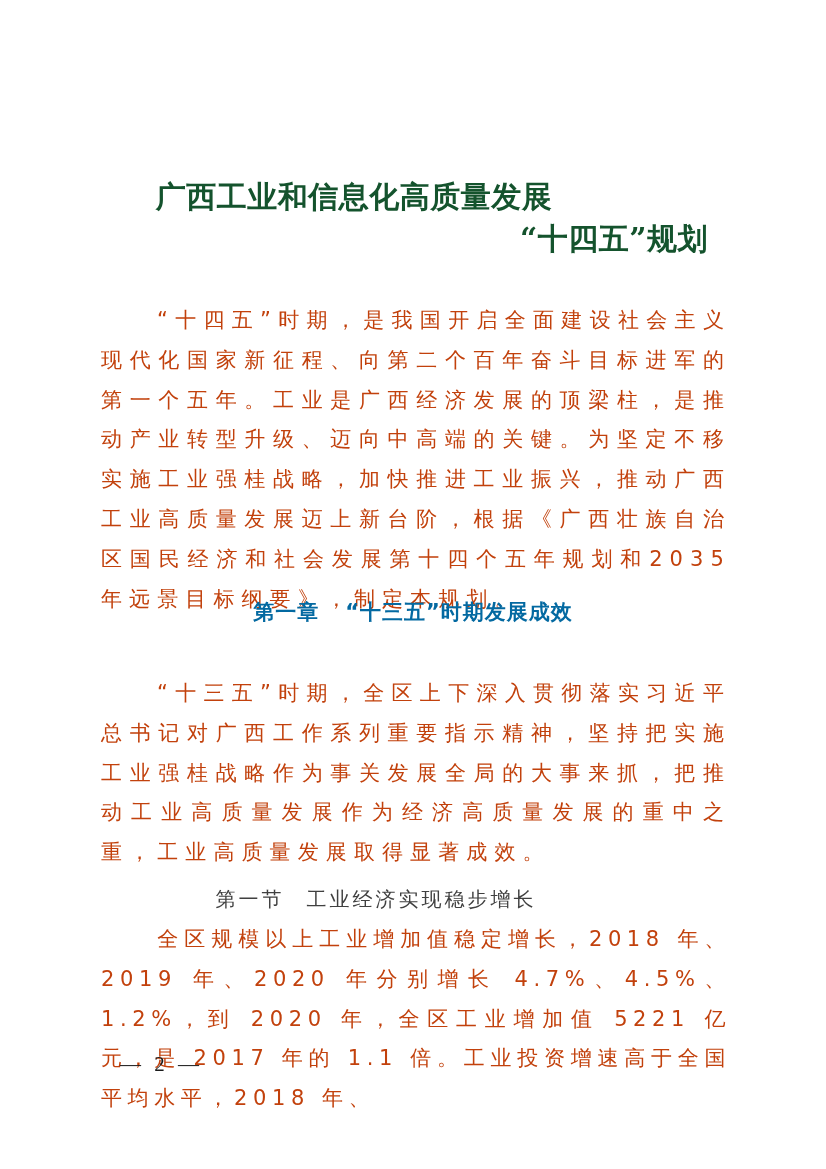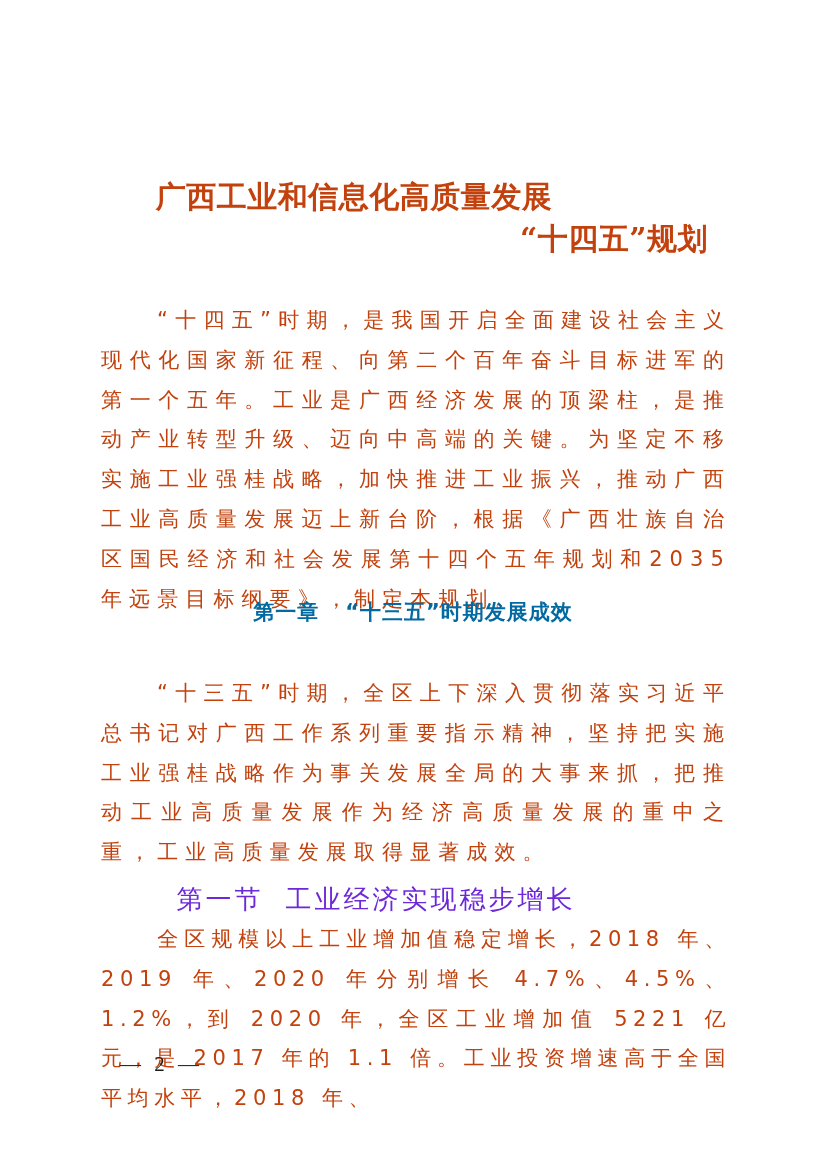--- a/index.html
+++ b/index.html
@@ -25,21 +25,21 @@
     .doc-title {
       position: absolute;
       left: 0;
       width: 708px;
       text-align: center;
       font-family: "DejaVu Serif", "Liberation Serif", serif;
       font-weight: bold;
       font-size: 30px;
       line-height: 42px;
       letter-spacing: 0.5px;
-      color: #c2410c;
+      color: #14532d;
       margin: 0;
     }
     .doc-title.l1 { top: 176px; }
     .doc-title.l2 { top: 218px; text-align: right; }
 
     .para {
       position: absolute;
       left: 101px;
       width: 630px;
       margin: 0;
@@ -77,24 +77,24 @@
     .chapter-heading .gap { display: inline-block; width: 26px; }
 
     .section-heading {
       position: absolute;
       left: 0;
       width: 752px;
       top: 882px;
       text-align: center;
       font-family: "DejaVu Serif", "Liberation Serif", serif;
       font-weight: normal;
-      font-size: 26px;
+      font-size: 20px;
       line-height: 34px;
       letter-spacing: 3px;
-      color: #6d28d9;
+      color: #404040;
       margin: 0;
     }
     .section-heading .gap { display: inline-block; width: 22px; }
 
     .page-number {
       position: absolute;
       left: 120px;
       top: 1050px;
       font-family: "Liberation Serif", "DejaVu Serif", serif;
       font-size: 21px;

